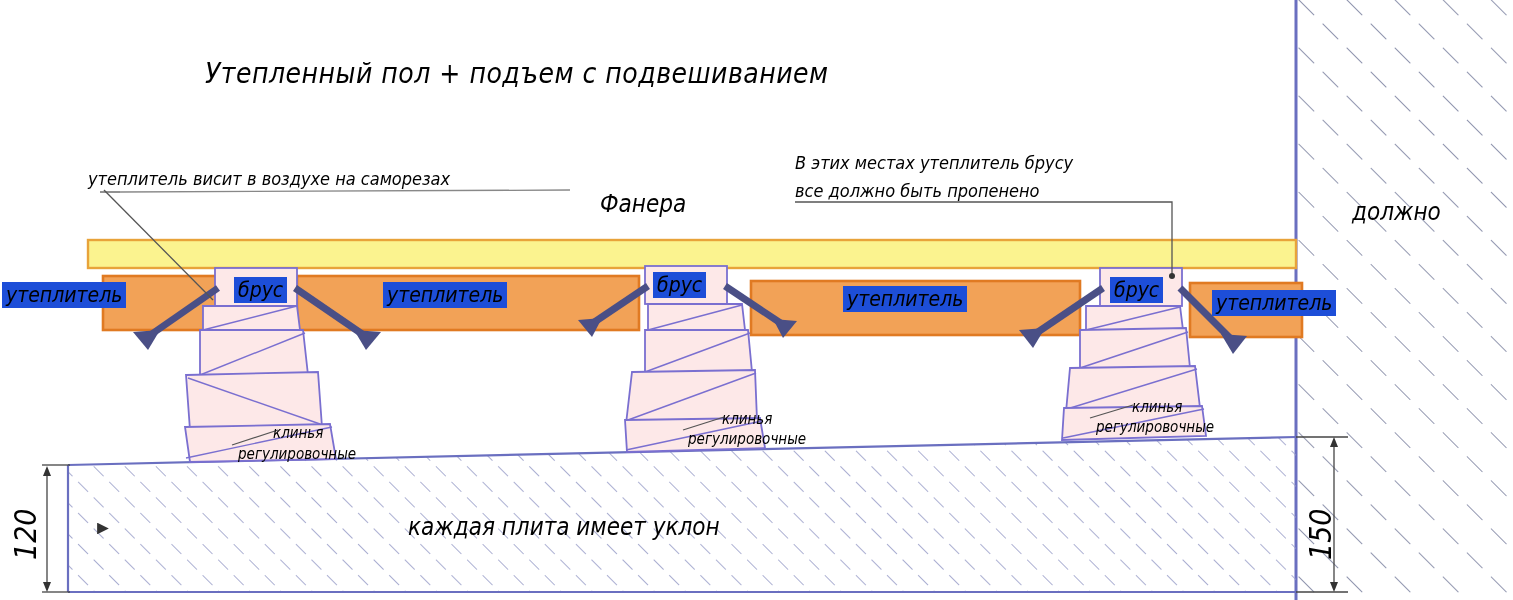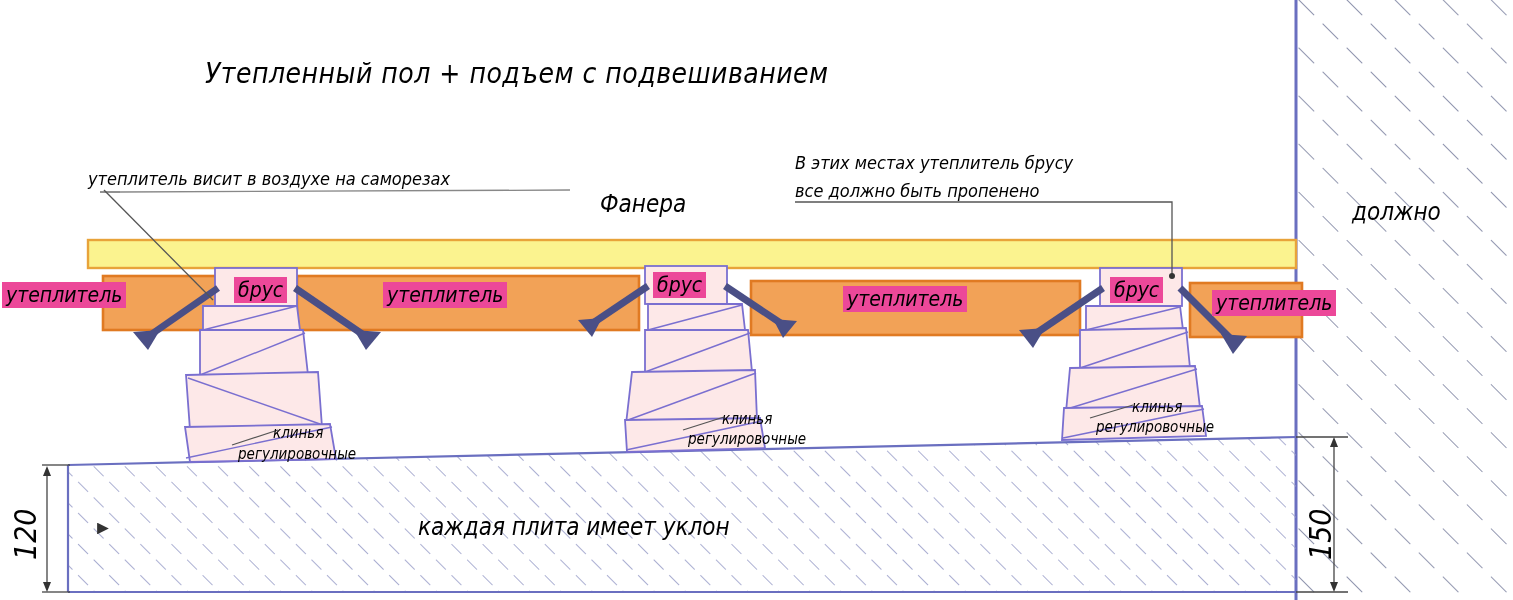--- a/index.html
+++ b/index.html
@@ -7,21 +7,21 @@
   #stage{position:relative;width:1513px;height:600px;background:#fff;}
   svg.layer{position:absolute;left:0;top:0;width:1513px;height:600px;}
   .txt{position:absolute;white-space:nowrap;color:#000;font-style:italic;font-weight:500;
        font-family:"DejaVu Sans Condensed","Liberation Sans",sans-serif;
        transform-origin:left top;}
   .title{font-size:28px;letter-spacing:.5px;font-style:italic;}
   .big{font-size:24px;font-style:italic;}
   .med{font-size:21px;}
   .sm{font-size:18px;}
   .xs{font-size:15px;}
-  .boxed{background:#ec4899;padding:1px 4px;}
+  .boxed{background:#1d4ed8;padding:1px 4px;}
   .dimtxt{font-size:30px;}
   .rot{transform:rotate(-90deg);transform-origin:left top;}
 </style>
 </head>
 <body>
 
 <div id="stage">
 
   <svg class="layer" viewBox="0 0 1513 600">
     <defs>
@@ -149,21 +149,21 @@
 
   <div class="txt sm" style="left:88px;top:168px;">утеплитель висит в воздухе на саморезах</div>
 
   <div class="txt sm" style="left:795px;top:152px;">В этих местах утеплитель брусу</div>
   <div class="txt sm" style="left:795px;top:180px;">все должно быть пропенено</div>
 
   <div class="txt big" style="left:600px;top:190px;">Фанера</div>
 
   <div class="txt big" style="left:1352px;top:198px;">должно</div>
 
-  <div class="txt big" style="left:418px;top:513px;text-align:right;">каждая плита имеет уклон</div>
+  <div class="txt big" style="left:408px;top:513px;text-align:right;">каждая плита имеет уклон</div>
 
   <div class="txt med boxed" style="left:2px;top:282px;">утеплитель</div>
   <div class="txt med boxed" style="left:383px;top:282px;">утеплитель</div>
   <div class="txt med boxed" style="left:843px;top:286px;">утеплитель</div>
   <div class="txt med boxed" style="left:1212px;top:290px;">утеплитель</div>
 
   <div class="txt med boxed" style="left:234px;top:277px;">брус</div>
   <div class="txt med boxed" style="left:653px;top:272px;">брус</div>
   <div class="txt med boxed" style="left:1110px;top:277px;">брус</div>
 

